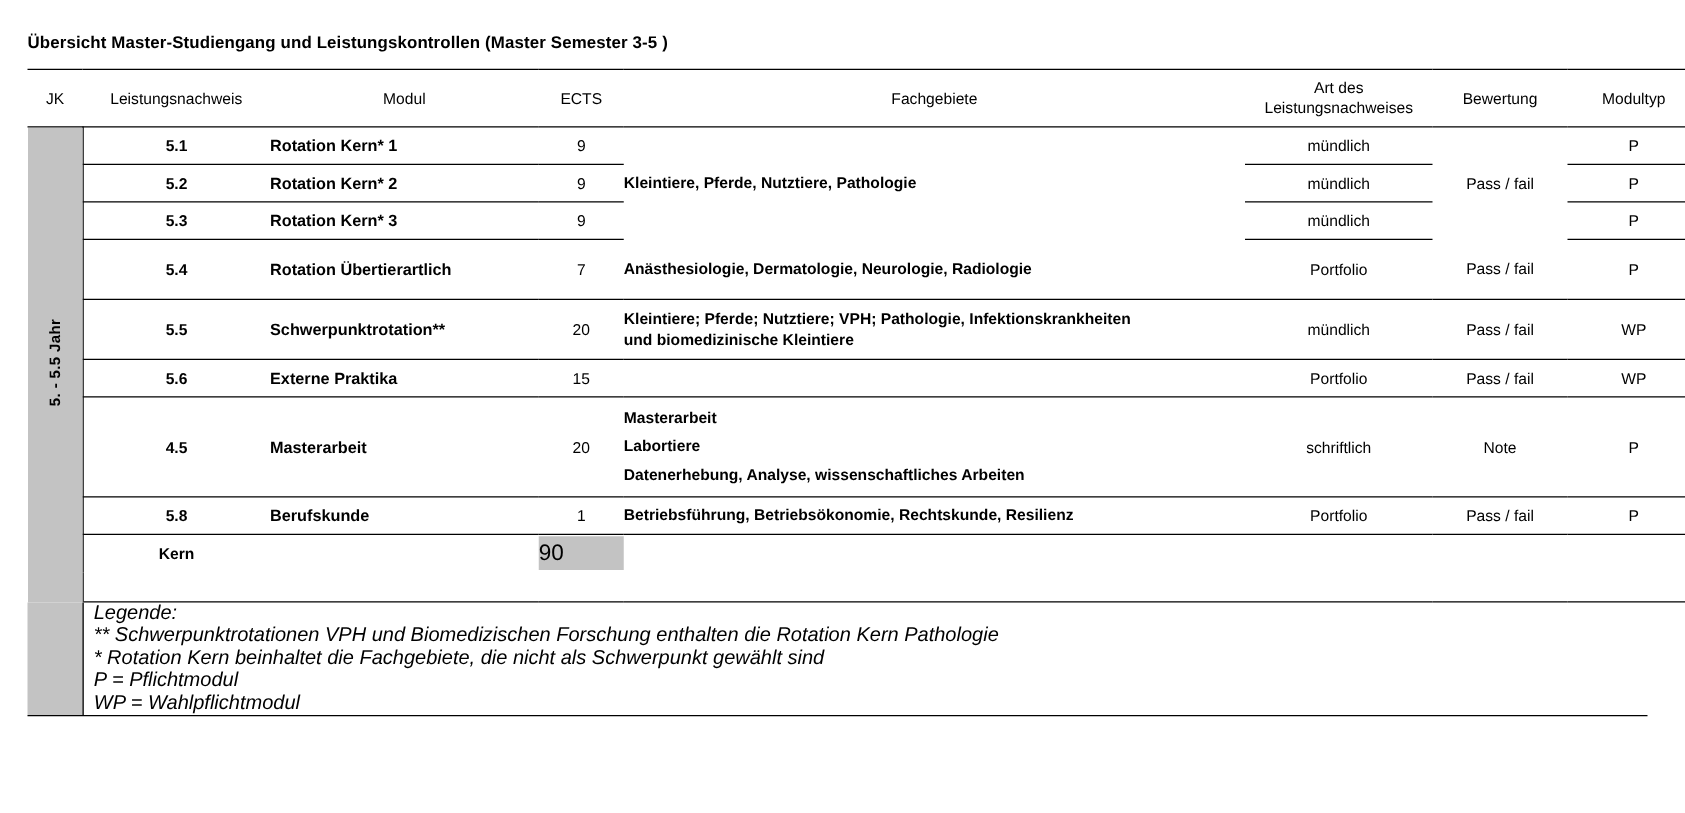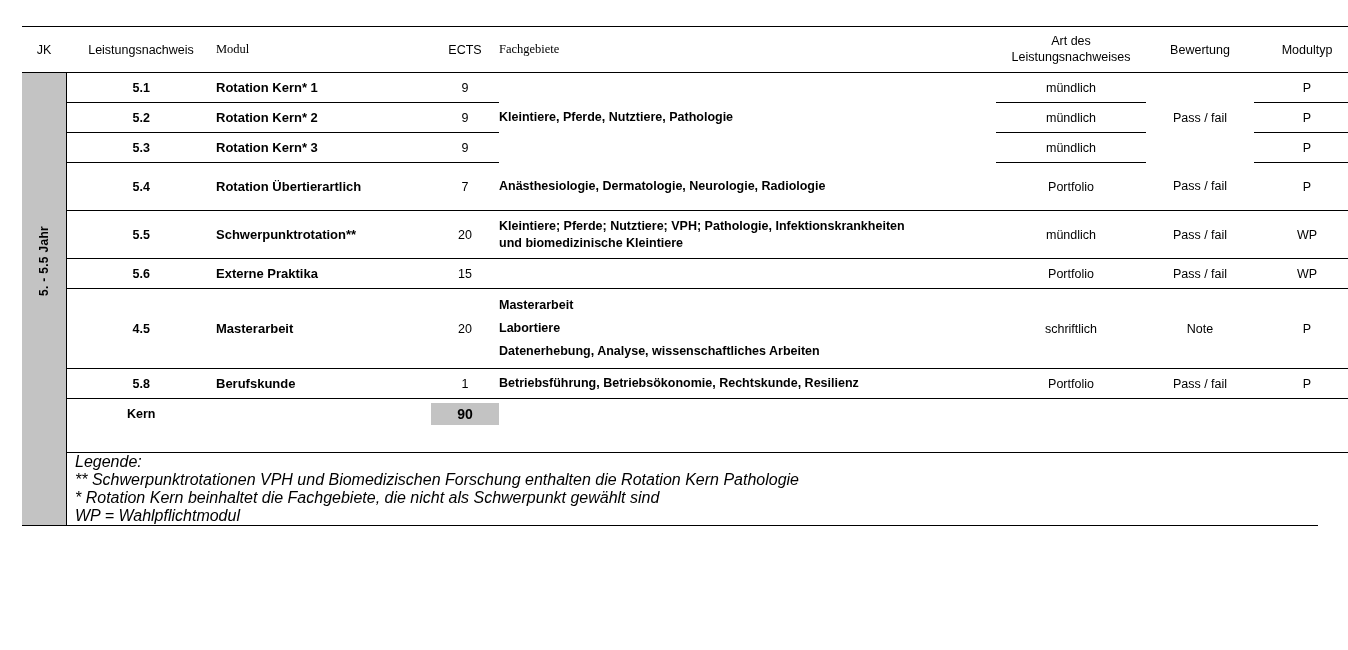--- a/index.html
+++ b/index.html
@@ -45,22 +45,21 @@
     vertical-align: bottom;
   }
   .hdr th {
     font-weight: normal;
     font-size: 12.5px;
     padding-bottom: 4px;
     vertical-align: bottom;
     text-align: center;
   }
   .hdr th.left {
-    text-align: left;
-    font-family: Liberation Serif, serif;
+    text-align: center;
   }
   .hdr-2line {
     line-height: 1.25;
   }
   .topline td, .topline th {
     border-top: 1.5px solid #000;
   }
   .botline td {
     border-bottom: 1.5px solid #000;
   }
@@ -120,23 +119,22 @@
   }
   .h30 { height: 30px; }
   .h48 { height: 48px; }
 
   td.total-label {
     text-align: center;
     font-weight: bold;
     font-size: 12.5px;
   }
   td.total-val {
-    text-align: center;
-    font-weight: bold;
-    font-size: 14px;
+    font-weight: normal;
+    font-size: 18px;
   }
   .total-val span {
     display: block;
     background: #c3c3c3;
     padding: 3px 0;
   }
   .multi-line div { white-space: nowrap; }
   .legend-wrap {
     display: flex;
   }
@@ -155,20 +153,21 @@
     margin-left: 2px;
     border-bottom: 1.5px solid #000;
     font-style: italic;
   }
 </style>
 </head>
 <body>
 
 <div class="page">
 
+  <div class="doc-title">Übersicht Master-Studiengang und Leistungskontrollen (Master Semester 3-5 )</div>
 
   <table class="main">
     <colgroup>
       <col class="c-jk">
         <col class="c-ln">
         <col class="c-mod">
         <col class="c-ects">
       <col class="c-fach">
         <col class="c-art">
         <col class="c-bew">
@@ -303,18 +302,19 @@
     </tbody>
   </table>
 
   <div class="legend-outer">
     <div class="legend-wrap">
       <div class="legend-band"></div>
       <div class="legend-body">
         <div class="lg-title">Legende:</div>
         <div>** Schwerpunktrotationen VPH und Biomedizischen Forschung enthalten die Rotation Kern Pathologie</div>
         <div>* Rotation Kern beinhaltet die Fachgebiete, die nicht als Schwerpunkt gewählt sind</div>
+        <div>P = Pflichtmodul</div>
         <div>WP = Wahlpflichtmodul</div>
       </div>
     </div>
   </div>
 
 </div>
 
 </body></html>

